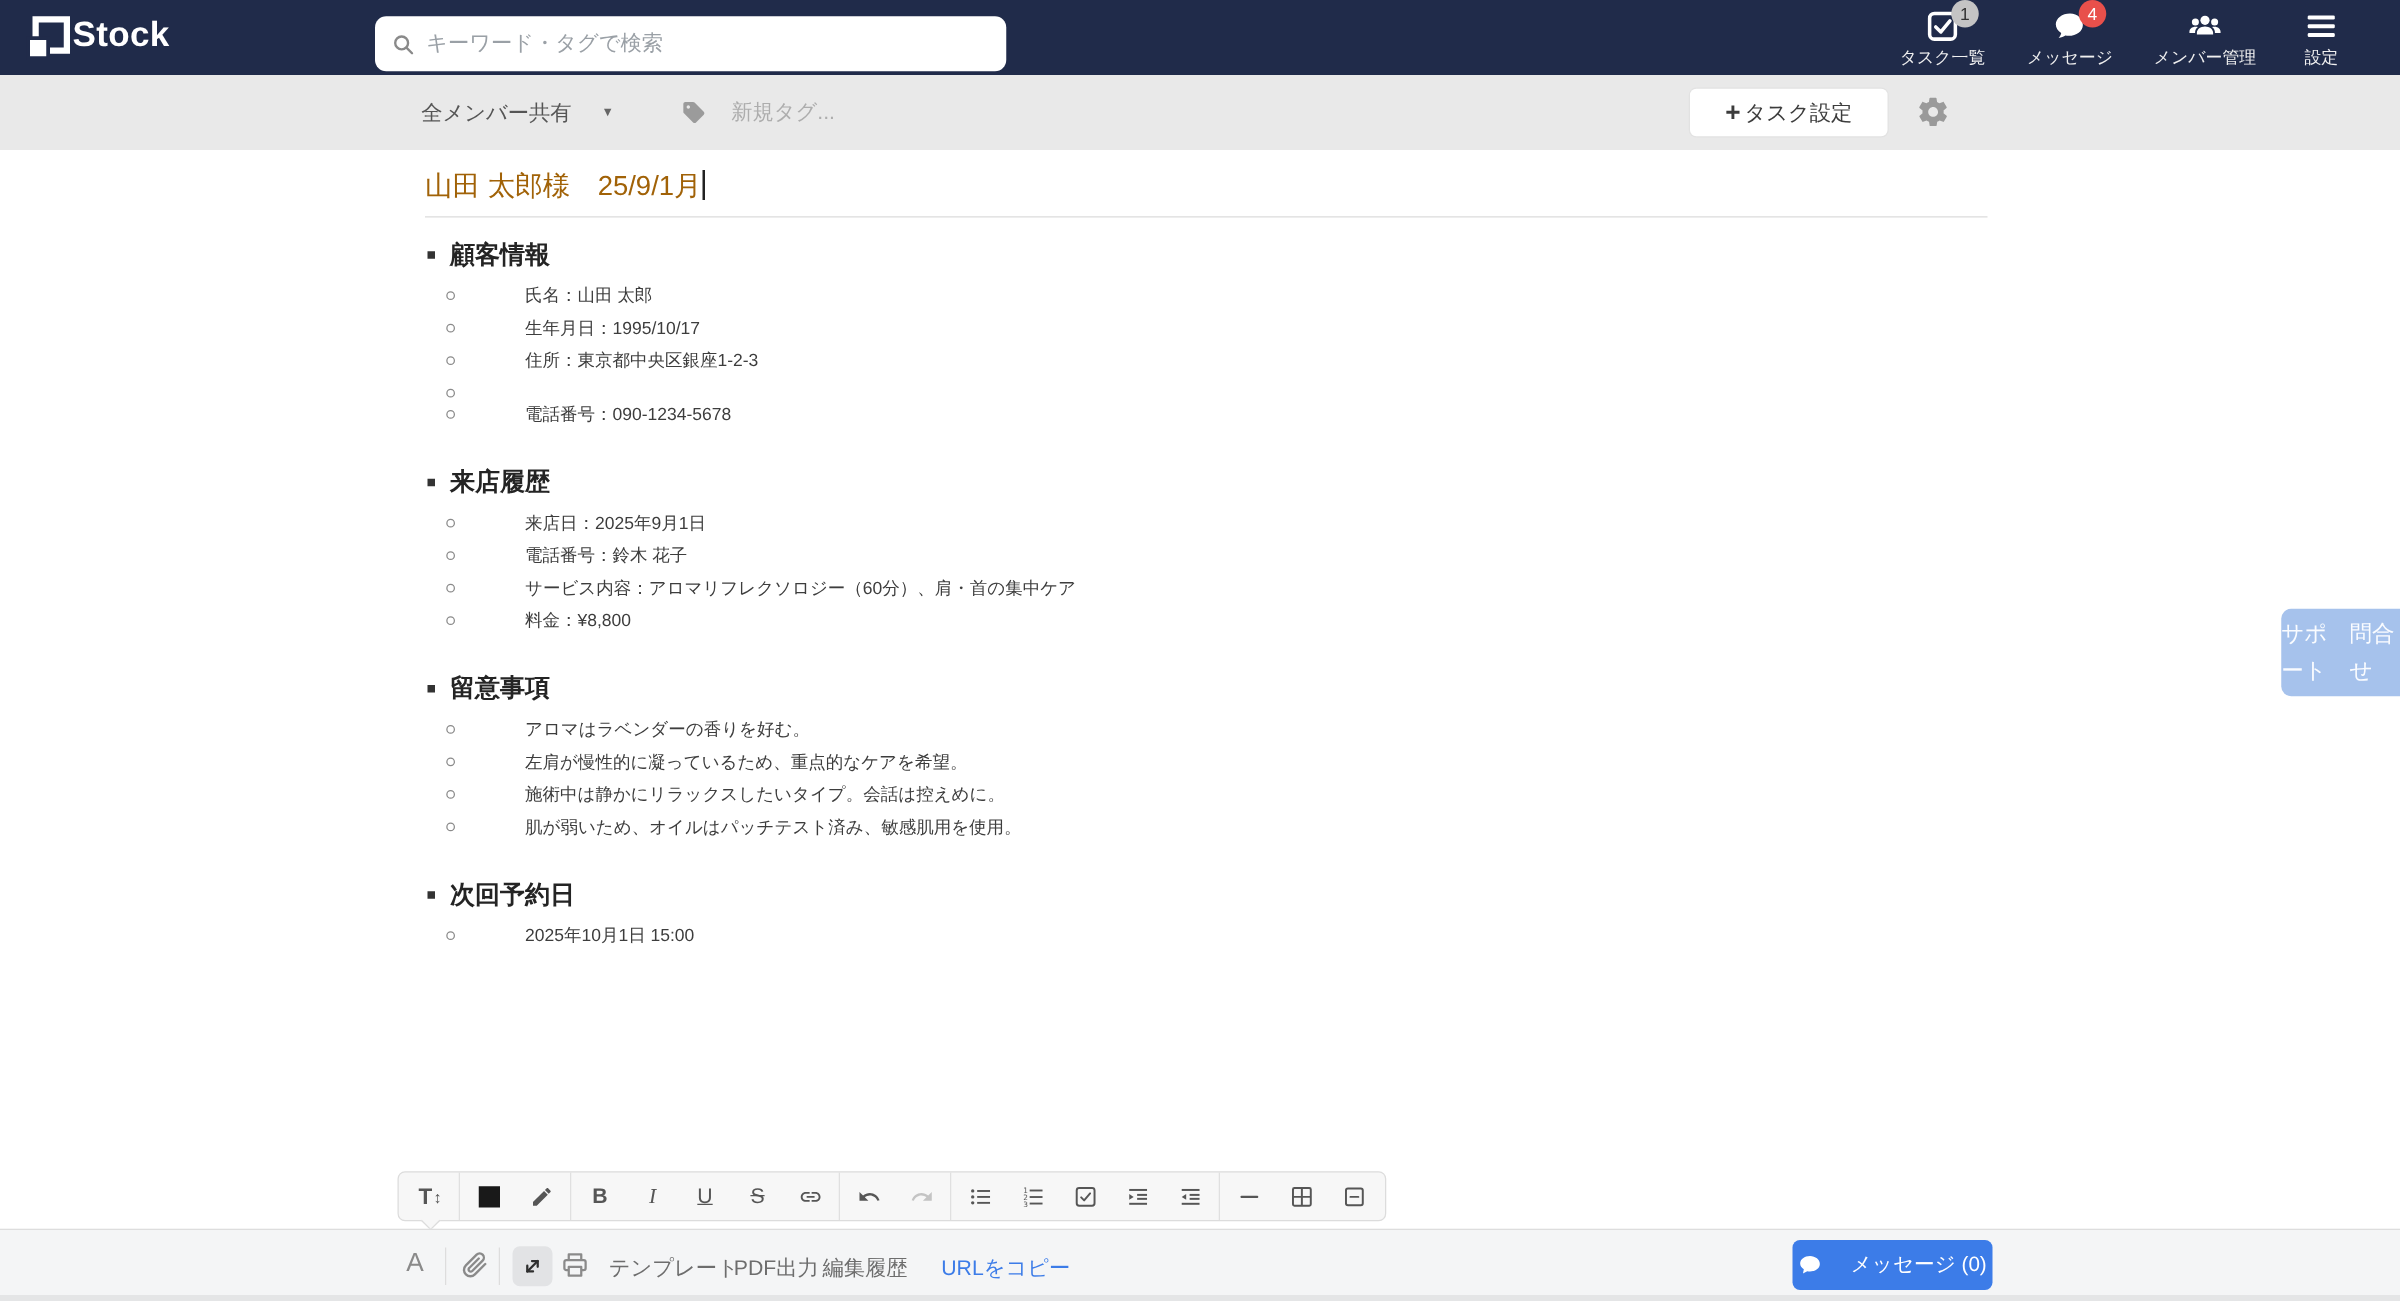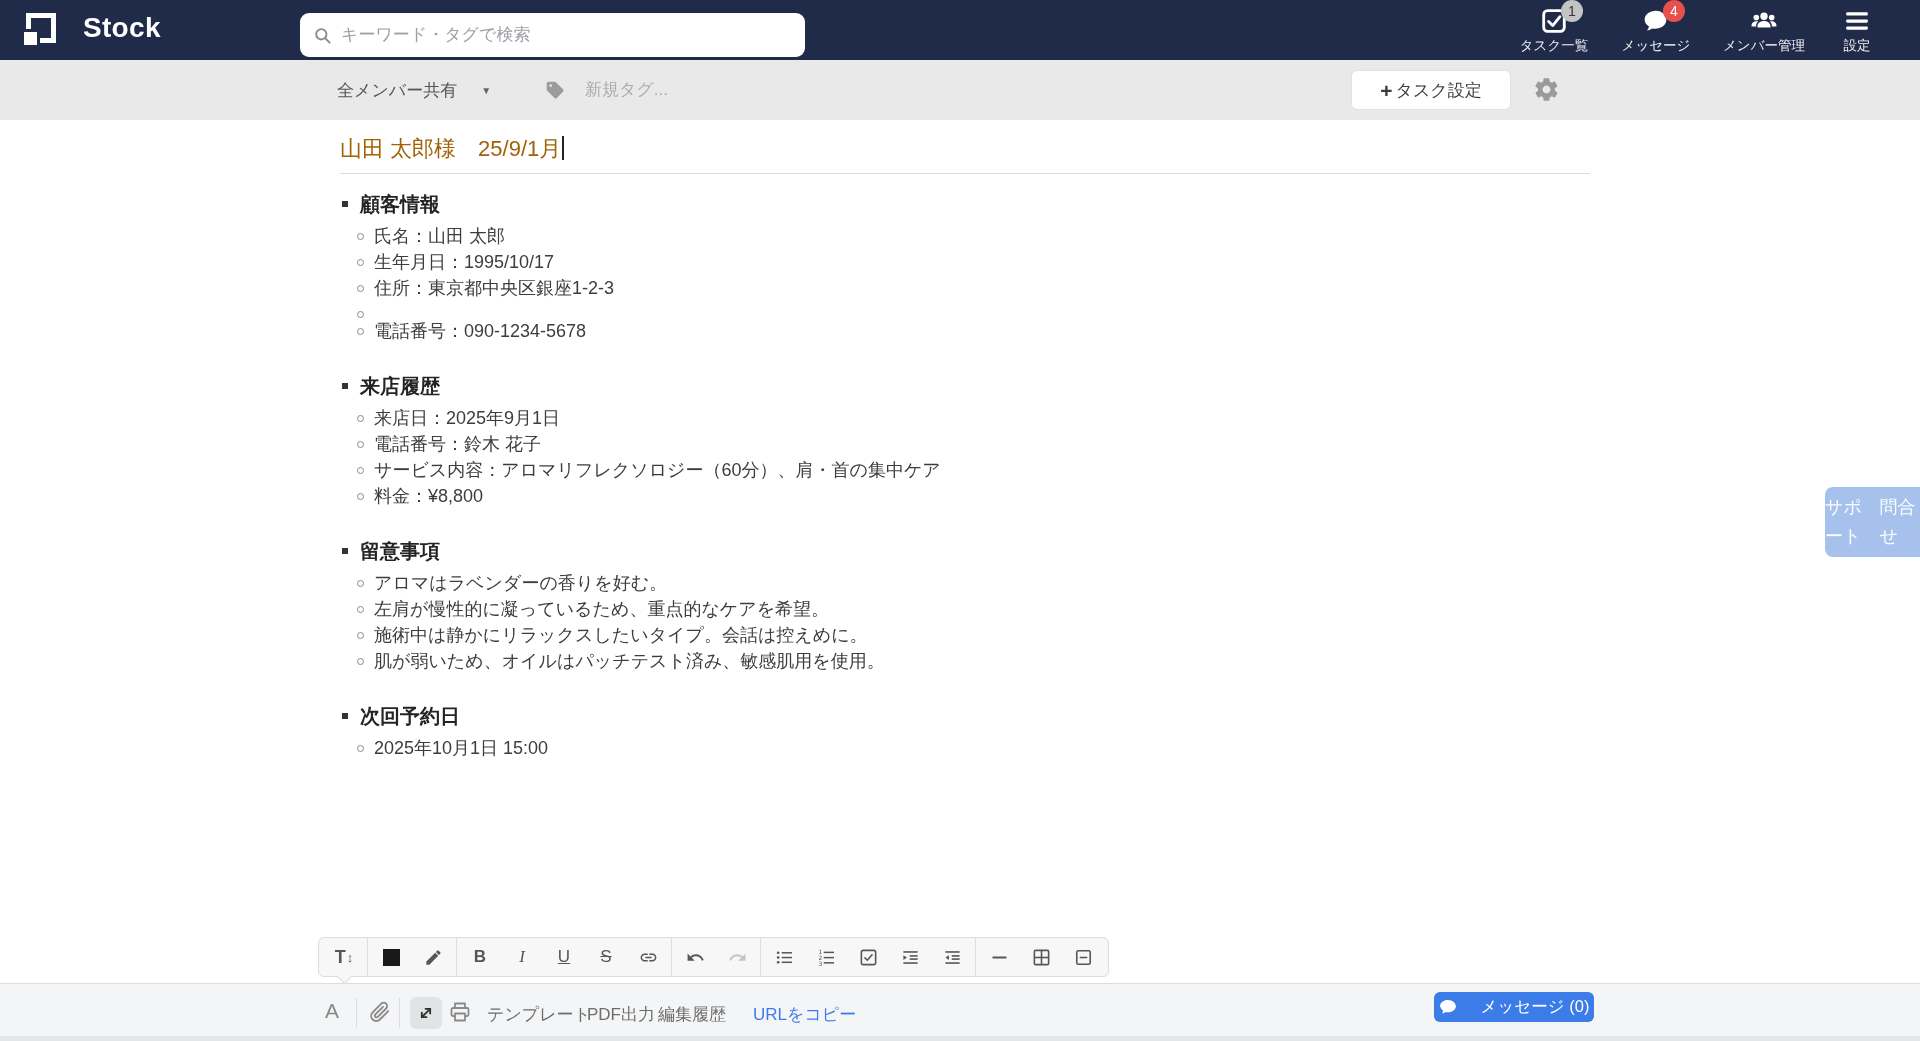--- a/index.html
+++ b/index.html
@@ -9,21 +9,21 @@
     --badge-red:#e8504b;
     --badge-gray:#c4c4c4;
     --support:#a6c2ec;
   }
   *{box-sizing:border-box;margin:0;padding:0;}
   html,body{width:1920px;height:1041px;overflow:hidden;}
   body{font-family:"Liberation Sans","DejaVu Sans",sans-serif;background:#fff;position:relative;}
 
   
   .header{position:absolute;left:0;top:0;width:1920px;height:60px;background:var(--header-bg);}
-  .logo{position:absolute;left:26px;top:12px;display:flex;align-items:center;gap:27px;cursor:pointer;}
+  .logo{position:absolute;left:26px;top:12px;display:flex;align-items:center;gap:2px;cursor:pointer;}
   .logo-mark{position:relative;width:30px;height:30px;border:5px solid #fff;}
   .logo-mark .inner{position:absolute;left:-7px;bottom:-7px;width:13px;height:13px;background:#fff;box-shadow:0 0 0 3px var(--header-bg);}
   .logo-text{color:#fff;font-size:28px;font-weight:bold;letter-spacing:.3px;}
   .search{position:absolute;left:300px;top:13px;width:505px;height:44px;background:#fff;border-radius:9px;display:flex;align-items:center;padding-left:13px;}
   .search svg{width:19px;height:19px;color:#8a8a8a;flex:none;}
   .search input{border:none;outline:none;background:transparent;font-size:17px;color:#0f172a;margin-left:9px;width:440px;font-family:inherit;}
   .search input::placeholder{color:#9aa0a6;}
   .nav{position:absolute;right:28px;top:0;height:60px;display:flex;}
   .nav-item{position:relative;height:60px;display:flex;flex-direction:column;align-items:center;padding-top:7px;cursor:pointer;}
   .nav-item .nav-icon{height:28px;display:flex;align-items:center;}
@@ -49,21 +49,21 @@
 
   
   .note{position:absolute;left:0;top:120px;width:1920px;height:863px;background:#fff;}
   .note-title{position:absolute;left:340px;top:14px;font-size:22px;color:#a16207;}
   .caret-bar{display:inline-block;width:2px;height:24px;background:#222;vertical-align:-4px;margin-left:1px;}
   .title-divider{position:absolute;left:340px;right:330px;top:53px;height:1px;background:#dcdcdc;}
   .sections{position:absolute;left:340px;top:70px;right:330px;}
   .section{margin-bottom:28px;}
   .sec-heading{display:flex;align-items:center;font-size:20px;font-weight:bold;color:#242424;line-height:28px;margin-bottom:5px;cursor:text;}
   .sq{width:6px;height:6px;background:#333;margin:0 12px 0 2px;flex:none;}
-  .item{display:flex;font-size:18px;color:#3d3d3d;line-height:26px;padding-left:17px;cursor:text;}
+  .item{display:flex;font-size:14px;color:#3d3d3d;line-height:26px;padding-left:17px;cursor:text;gap:46px;}
   .circ{width:7px;height:7px;border:1.5px solid #8a8a8a;border-radius:50%;flex:none;margin:10px 10px 0 0;}
   .item a{color:var(--link);text-decoration:none;cursor:pointer;}
 
   
   .support{position:absolute;right:0;top:487px;width:95px;height:70px;background:var(--support);border-radius:8px 0 0 8px;
     color:#fafcff;font-size:18px;line-height:29px;display:flex;align-items:center;justify-content:center;cursor:pointer;}
 
   
   .etb{position:absolute;left:318px;top:937px;height:40px;background:#f7f7f7;border:1px solid #dcdcdc;border-radius:6px;
     display:flex;align-items:center;padding:0 4px;}
@@ -86,21 +86,21 @@
   .footer::after{content:"";position:absolute;left:0;bottom:0;width:100%;height:5px;background:#e4e5e6;}
   .ftool{position:absolute;top:16px;color:#8a8a8a;background:none;border:none;cursor:pointer;padding:0;}
   .ftool svg{width:24px;height:24px;}
   .ftool.letterA{font-size:21px;color:#8a8a8a;top:15px;font-family:inherit;}
   .fsep{position:absolute;top:14px;width:1px;height:30px;background:#ddd;}
   .ftool.expand{left:410px;top:13px;width:32px;height:32px;background:#e2e3e5;border-radius:6px;color:#2f2f2f;
     display:flex;align-items:center;justify-content:center;}
   .ftool.expand svg{width:20px;height:20px;}
   .flink{position:absolute;top:19px;font-size:17px;color:#6d6d6d;cursor:pointer;background:none;border:none;font-family:inherit;white-space:nowrap;}
   .flink.blue{color:var(--accent);}
-  .msg-btn{position:absolute;left:1434px;top:8px;width:160px;height:30px;background:var(--accent);border:none;border-radius:6px;
+  .msg-btn{position:absolute;left:1434px;top:8px;width:160px;height:40px;background:var(--accent);border:none;border-radius:6px;
     color:#fff;font-size:16.5px;display:flex;align-items:center;justify-content:center;gap:24px;cursor:pointer;font-family:inherit;}
   .msg-btn svg{width:18px;height:18px;}
 </style>
 </head>
 <body>
 
 <div class="header">
   <div class="logo">
     <div class="logo-mark">
         <div class="inner"></div>

